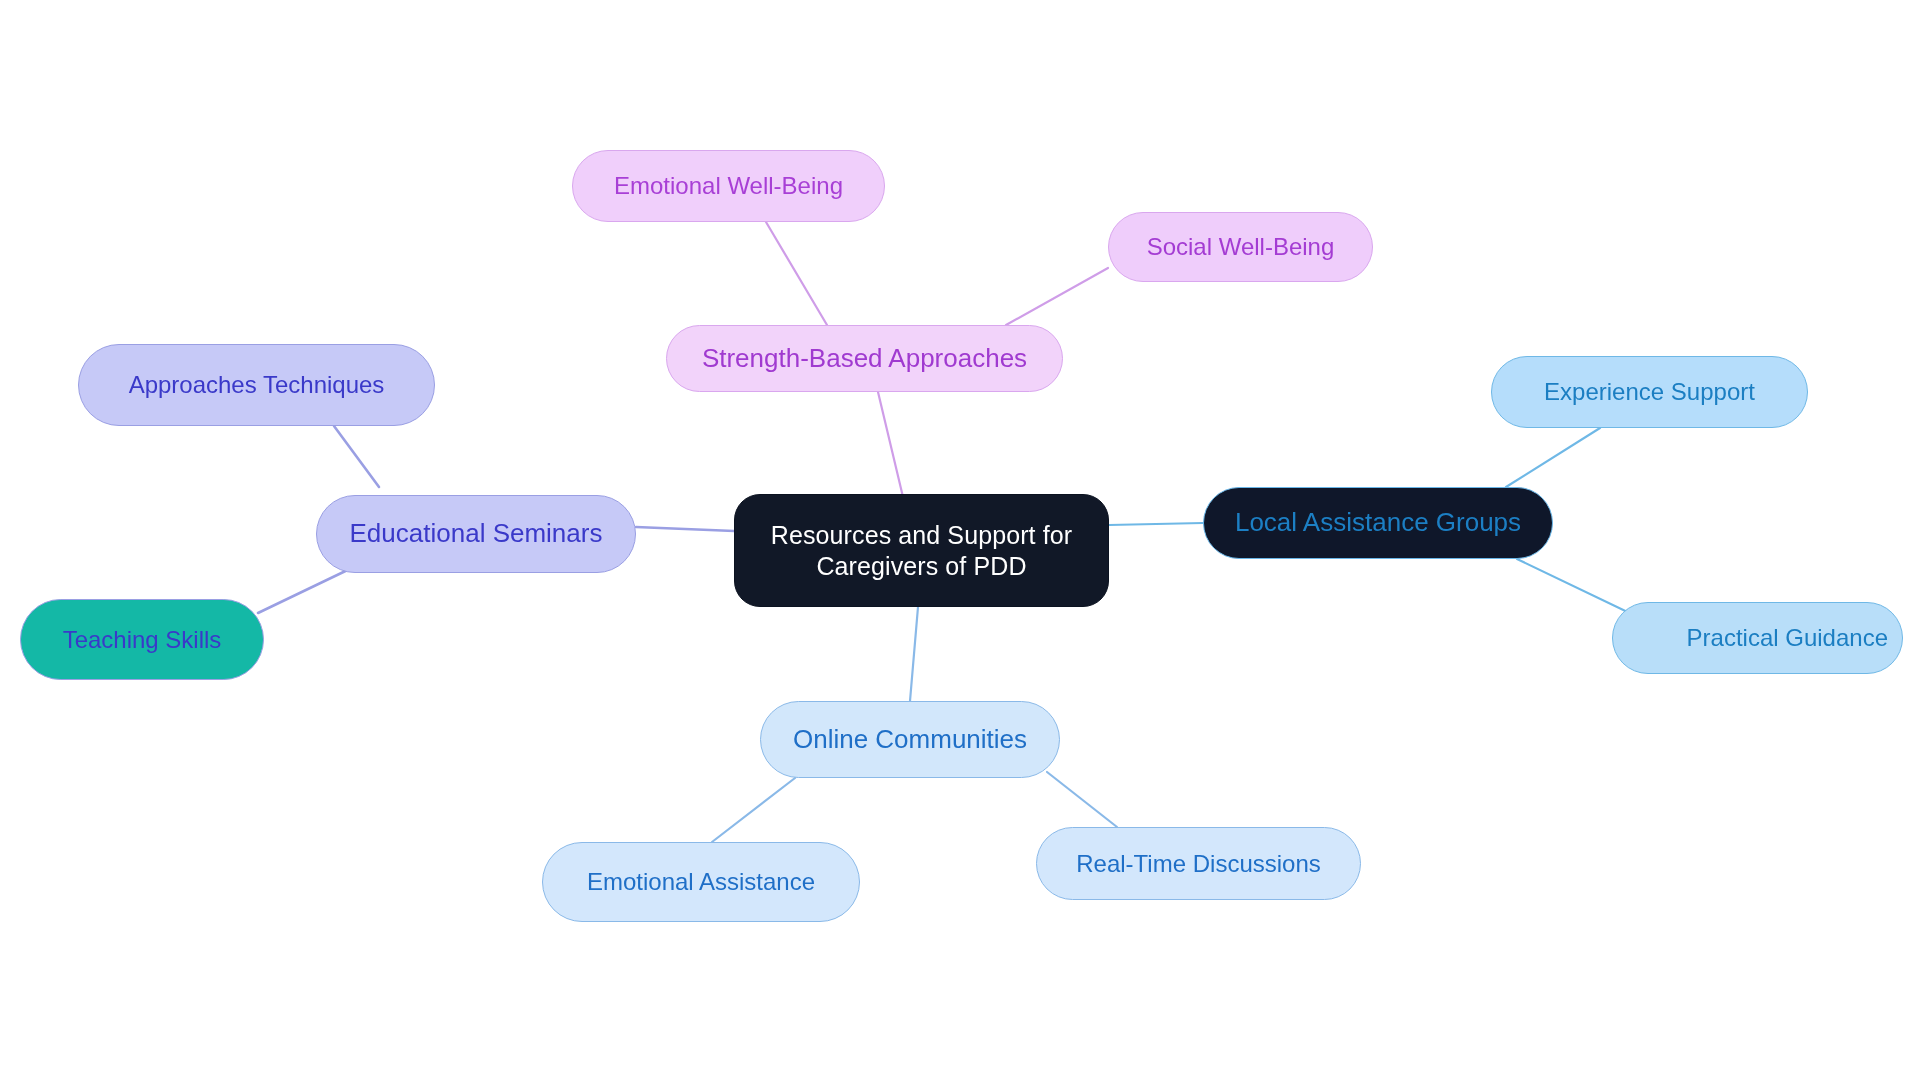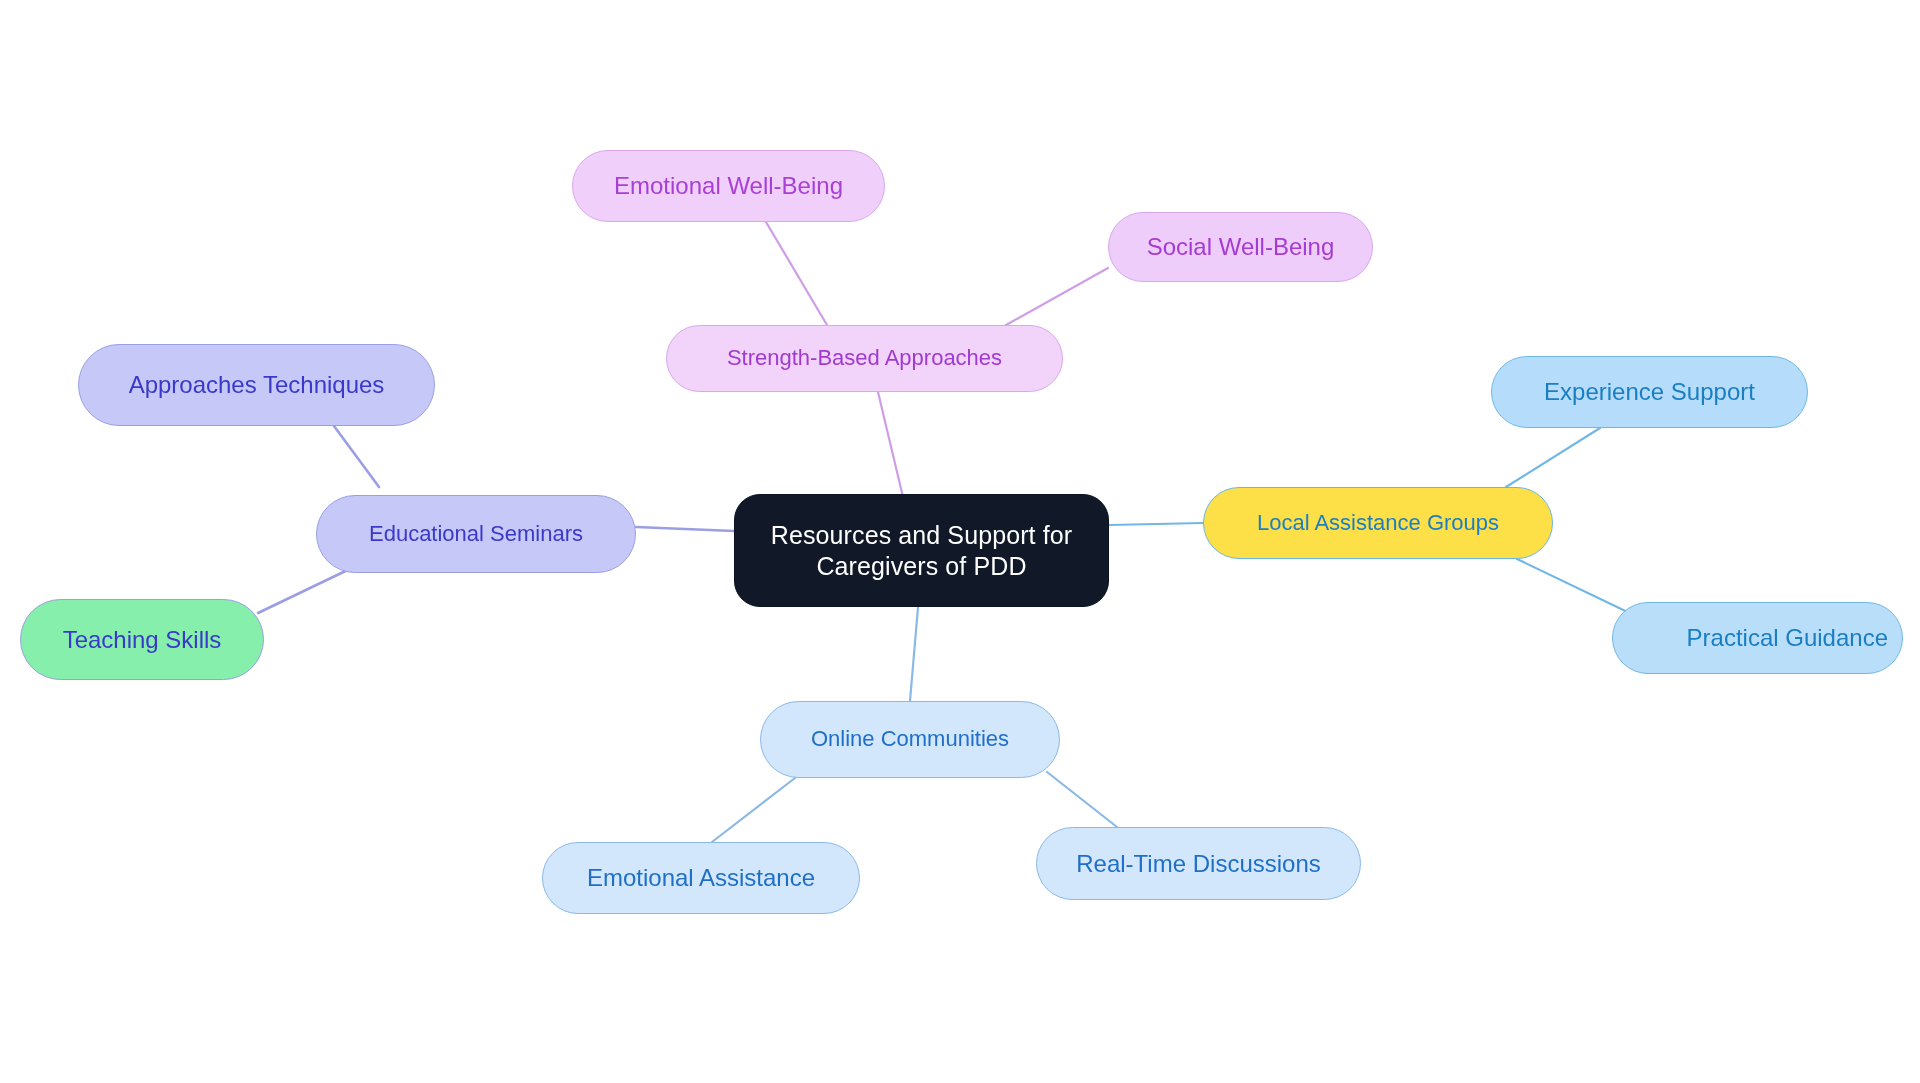--- a/index.html
+++ b/index.html
@@ -42,21 +42,21 @@
     white-space: pre-line;
     padding: 0 14px;
   }
   .node-root {
     border-radius: 26px;
     border-width: 1.5px;
     font-size: 25px;
     letter-spacing: 0.1px;
   }
   .node-branch {
-    font-size: 22px;
+    font-size: 26px;
   }
   .node-leaf {
     font-size: 24px;
   }
 </style>
 </head>
 <body style="background: rgb(255, 255, 255);">
 
 <div id="mindmap-canvas">
   <svg id="edge-layer" viewBox="0 0 1920 1083">
@@ -72,23 +72,23 @@
       <line x1="734" y1="531" x2="636" y2="527" stroke="#9a9fe3" stroke-width="2.6" stroke-linecap="round"></line>
       <line x1="379" y1="487" x2="334" y2="426" stroke="#9a9fe3" stroke-width="2.6" stroke-linecap="round"></line>
       <line x1="358" y1="565" x2="258" y2="613" stroke="#9a9fe3" stroke-width="2.6" stroke-linecap="round"></line>
     </svg>
   <div id="node-layer">
       <div class="node node-root" style="left: 734px; top: 494px; width: 375px; height: 113px; background: rgb(17, 24, 39); border-color: rgb(11, 18, 32); color: rgb(255, 255, 255);"><span>Resources and Support for
 Caregivers of PDD</span></div>
       <div class="node node-branch" style="left: 666px; top: 325px; width: 397px; height: 67px; background: rgb(242, 211, 250); border-color: rgb(217, 167, 238); color: rgb(160, 58, 208);"><span>Strength-Based Approaches</span></div>
       <div class="node node-leaf" style="left: 572px; top: 150px; width: 313px; height: 72px; background: rgb(240, 207, 251); border-color: rgb(217, 167, 238); color: rgb(168, 63, 214);"><span>Emotional Well-Being</span></div>
       <div class="node node-leaf" style="left: 1108px; top: 212px; width: 265px; height: 70px; background: rgb(239, 205, 251); border-color: rgb(217, 167, 238); color: rgb(164, 60, 211);"><span>Social Well-Being</span></div>
-      <div class="node node-branch" style="left: 1203px; top: 487px; width: 350px; height: 72px; background: #fde047; border-color: rgb(105, 182, 232); color: rgb(28, 127, 196);"><span>Local Assistance Groups</span></div>
+      <div class="node node-branch" style="left: 1203px; top: 487px; width: 350px; height: 72px; background: #0f172a; border-color: rgb(105, 182, 232); color: rgb(28, 127, 196);"><span>Local Assistance Groups</span></div>
       <div class="node node-leaf" style="left: 1491px; top: 356px; width: 317px; height: 72px; background: rgb(181, 221, 251); border-color: rgb(111, 184, 230); color: rgb(27, 126, 194);"><span>Experience Support</span></div>
       <div class="node node-leaf" style="left: 1612px; top: 602px; width: 291px; height: 72px; background: rgb(184, 222, 249); border-color: rgb(111, 184, 230); color: rgb(27, 126, 194); justify-content: flex-end;"><span>Practical Guidance</span></div>
       <div class="node node-branch" style="left: 760px; top: 701px; width: 300px; height: 77px; background: rgb(210, 231, 251); border-color: rgb(138, 185, 232); color: rgb(31, 111, 199);"><span>Online Communities</span></div>
-      <div class="node node-leaf" style="left: 542px; top: 842px; width: 318px; height: 72px; background: rgb(211, 231, 252); border-color: rgb(138, 185, 232); color: rgb(31, 111, 199);"><span>Emotional Assistance</span></div>
+      <div class="node node-leaf" style="left: 542px; top: 842px; width: 318px; height: 80px; background: rgb(211, 231, 252); border-color: rgb(138, 185, 232); color: rgb(31, 111, 199);"><span>Emotional Assistance</span></div>
       <div class="node node-leaf" style="left: 1036px; top: 827px; width: 325px; height: 73px; background: rgb(211, 231, 252); border-color: rgb(138, 185, 232); color: rgb(31, 111, 199);"><span>Real-Time Discussions</span></div>
       <div class="node node-branch" style="left: 316px; top: 487px; width: 320px; height: 78px; background: rgb(198, 201, 247); border-color: rgb(154, 159, 227); color: rgb(58, 57, 201); margin-top: 8px;"><span>Educational Seminars</span></div>
       <div class="node node-leaf" style="left: 78px; top: 344px; width: 357px; height: 82px; background: rgb(198, 201, 247); border-color: rgb(154, 159, 227); color: rgb(58, 57, 201);"><span>Approaches Techniques</span></div>
-      <div class="node node-leaf" style="left: 20px; top: 599px; width: 244px; height: 81px; background: #86efac; border-color: rgb(154, 159, 227); color: rgb(58, 57, 201);"><span>Teaching Skills</span></div>
+      <div class="node node-leaf" style="left: 20px; top: 599px; width: 244px; height: 81px; background: #14b8a6; border-color: rgb(154, 159, 227); color: rgb(58, 57, 201);"><span>Teaching Skills</span></div>
     </div>
 </div>
 
 </body></html>

